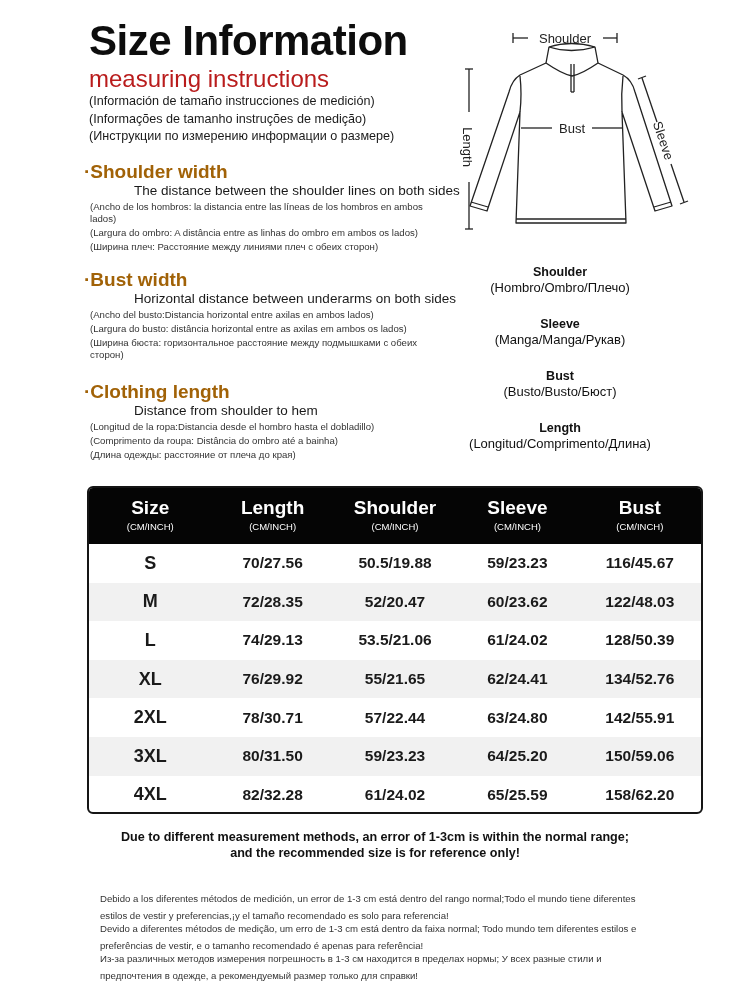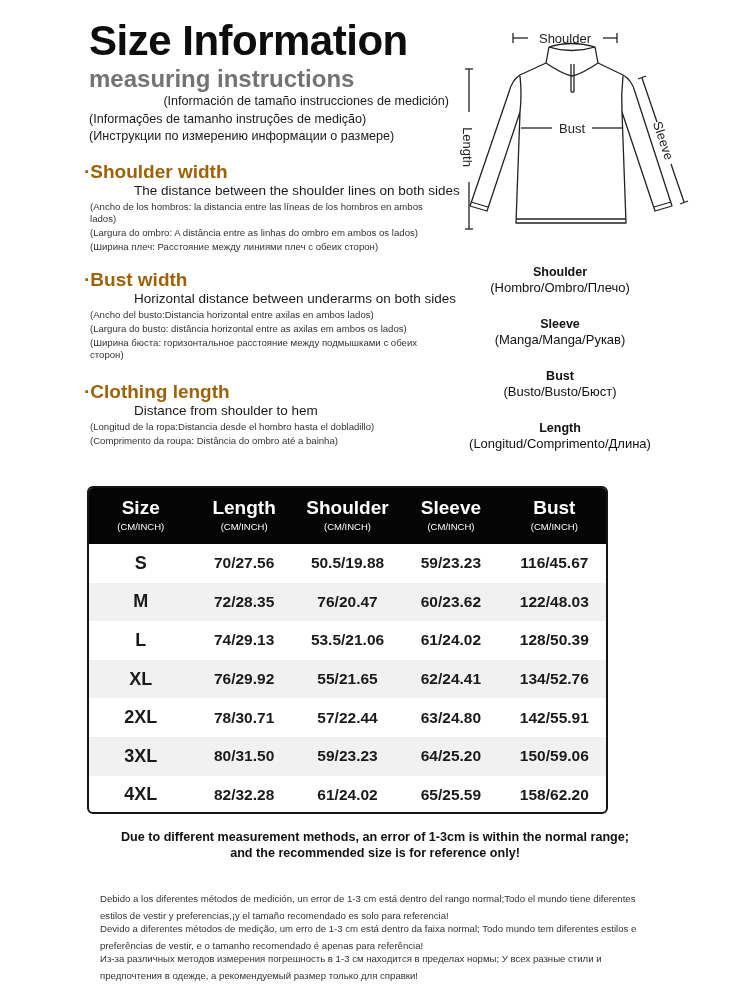--- a/index.html
+++ b/index.html
@@ -1,40 +1,40 @@
 <!DOCTYPE html>
 <html><head>
 <meta charset="utf-8">
 <style>
   * { box-sizing: border-box; margin: 0; padding: 0; }
   html, body { width: 750px; height: 1000px; background: #ffffff; overflow: hidden; }
   body { position: relative; font-family: "Liberation Sans", "DejaVu Sans", sans-serif; color: #111; }
 
   .left { position: absolute; left: 89px; top: 18px; width: 360px; }
   .title { font-size: 42px; font-weight: bold; line-height: 46px; letter-spacing: -0.5px; color: #0d0d0d; }
-  .subtitle { font-size: 24px; font-weight: bold; line-height: 26px; margin-top: 2px; color: #737373; }
+  .subtitle { font-size: 24px; font-weight: normal; line-height: 26px; margin-top: 2px; color: #b91c1c; }
   .trans { font-size: 12.6px; line-height: 17.5px; color: #1a1a1a; white-space: nowrap; }
-  .trans-first { margin-top: 1px; text-align: right; }
+  .trans-first { margin-top: 1px; }
 
   .section { position: absolute; left: 84px; width: 346px; }
   .sec-head { font-size: 19px; font-weight: bold; line-height: 20px; color: #a16207; }
   .sec-head .dot { font-weight: bold; }
   .sec-desc { font-size: 13.5px; line-height: 17px; padding-left: 6px; color: #1a1a1a; white-space: nowrap; margin-left: 44px; }
   .sec-notes { padding-left: 6px; margin-top: 2px; }
   .sec-note { font-size: 9.6px; line-height: 12px; color: #333; margin-bottom: 2px; }
 
   .diagram { position: absolute; left: 450px; top: 22px; width: 260px; height: 215px; }
   .diagram svg { width: 260px; height: 215px; }
 
   .legend { position: absolute; left: 440px; top: 264px; width: 240px; text-align: center; }
   .leg-item { position: absolute; left: 0; width: 240px; text-align: center; }
   .leg-title { font-size: 12.5px; font-weight: bold; line-height: 16px; color: #111; }
   .leg-sub { font-size: 13px; line-height: 16px; color: #111; }
 
-  .table-wrap { position: absolute; left: 87px; top: 486px; width: 521px; height: 328px;
+  .table-wrap { position: absolute; left: 87px; top: 486px; width: 616px; height: 328px;
     border: 2px solid #151515; border-radius: 6px; overflow: hidden; background: #fff; }
   .thead { display: flex; background: #050505; height: 56px; color: #fff; }
   .th { flex: 1; text-align: center; padding-top: 9px; }
   .th .h-main { font-size: 19px; font-weight: bold; line-height: 22px; }
   .th .h-unit { font-size: 9.5px; line-height: 14px; margin-top: 1px; }
   .trow { display: flex; height: 38.6px; align-items: center; }
   .trow.alt { background: #f1f1f1; }
   .td { flex: 1; text-align: center; font-size: 15.5px; font-weight: bold; color: #1a1a1a; }
   .td.size { font-size: 18px; }
 
@@ -73,20 +73,21 @@
     <div class="sec-note">(Ширина бюста: горизонтальное расстояние между подмышками с обеих сторон)</div>
   </div>
 </div>
 
 <div class="section" style="top:382px;">
   <div class="sec-head"><span class="dot">·</span><span>Clothing length</span></div>
   <div class="sec-desc">Distance from shoulder to hem</div>
   <div class="sec-notes">
     <div class="sec-note">(Longitud de la ropa:Distancia desde el hombro hasta el dobladillo)</div>
     <div class="sec-note">(Comprimento da roupa: Distância do ombro até a bainha)</div>
+    <div class="sec-note">(Длина одежды: расстояние от плеча до края)</div>
   </div>
 </div>
 
 <div class="diagram">
   <svg viewBox="0 0 260 215">
     <g fill="none" stroke="#222" stroke-width="1.3" stroke-linejoin="round">
 
       <g>
         <line x1="63" y1="11" x2="63" y2="21"></line>
         <line x1="63" y1="16" x2="78" y2="16"></line>
@@ -184,21 +185,21 @@
       <div class="trow">
         <div class="td size">S</div>
         <div class="td">70/27.56</div>
         <div class="td">50.5/19.88</div>
         <div class="td">59/23.23</div>
         <div class="td">116/45.67</div>
       </div>
       <div class="trow alt">
         <div class="td size">M</div>
         <div class="td">72/28.35</div>
-        <div class="td">76/20.47</div>
+        <div class="td">52/20.47</div>
         <div class="td">60/23.62</div>
         <div class="td">122/48.03</div>
       </div>
       <div class="trow">
         <div class="td size">L</div>
         <div class="td">74/29.13</div>
         <div class="td">53.5/21.06</div>
         <div class="td">61/24.02</div>
         <div class="td">128/50.39</div>
       </div>

